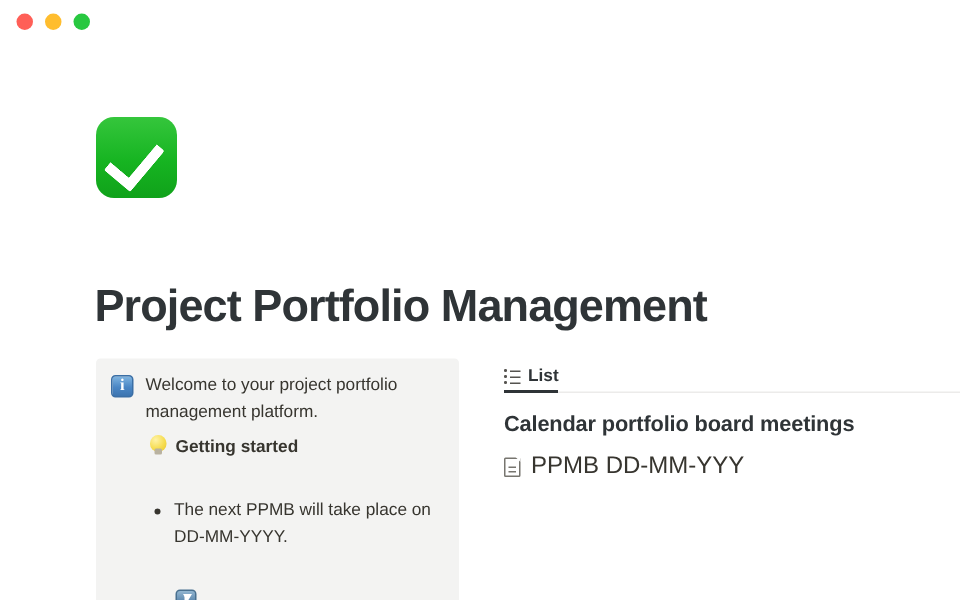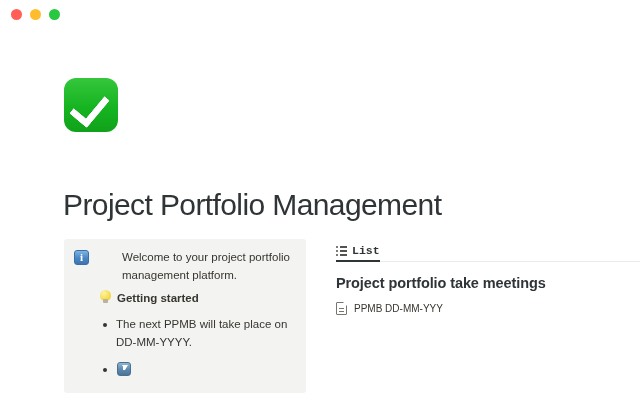--- a/index.html
+++ b/index.html
@@ -63,21 +63,21 @@
     border-width: 0 7px 7px 0;
     transform: rotate(40deg);
     border-radius: 2px;
   }
 
   .page-title {
     position: absolute;
     left: 63px;
     top: 159px;
     font-size: 30px;
-    font-weight: normal;
+    font-weight: bold;
     letter-spacing: -0.6px;
     color: #2f3437;
     line-height: 1.2;
     white-space: nowrap;
   }
 
   .columns {
     position: absolute;
     top: 211px;
     left: 0;
@@ -117,21 +117,21 @@
     content: "i";
     position: absolute;
     left: 0; right: 0; top: -1px;
     text-align: center;
     font-family: "Liberation Serif", serif;
     font-size: 11px;
     font-weight: bold;
     color: #ffffff;
     line-height: 14px;
   }
-  .callout-welcome { flex: 1; margin-left: 25px; }
+  .callout-welcome { flex: 1; }
 
   .getting-started {
     display: flex;
     gap: 6px;
     align-items: flex-start;
     margin-top: 5px;
     padding-left: 26px;
     font-weight: bold;
     font-size: 11.5px;
   }
@@ -157,21 +157,21 @@
     border-radius: 1px;
   }
 
   .callout-list {
     margin: 6px 0 0 0;
     padding-left: 42px;
     list-style: none;
   }
   .callout-list li {
     position: relative;
-    margin-top: 9px;
+    margin-top: 25px;
     line-height: 1.55;
   }
   .callout-list li::before {
     content: "";
     position: absolute;
     left: -13px;
     top: 7px;
     width: 4px; height: 4px;
     border-radius: 50%;
     background: #37352f;
@@ -218,21 +218,20 @@
     height: 23px;
   }
   .tab {
     display: flex;
     align-items: center;
     gap: 5px;
     font-size: 11.5px;
     padding-bottom: 4px;
     color: #9b9a97;
     position: relative;
-    font-family: Liberation Mono, monospace;
   }
   .tab.active {
     color: #2f3437;
     font-weight: bold;
   }
   .tab.active::after {
     content: "";
     position: absolute;
     left: 0; right: 0; bottom: -1px;
     height: 2px;
@@ -287,21 +286,21 @@
     font-weight: bold;
     color: #2f3437;
     letter-spacing: -0.1px;
   }
 
   .db-row {
     display: flex;
     align-items: center;
     gap: 7px;
     margin-top: 11px;
-    font-size: 10px;
+    font-size: 16px;
     color: #37352f;
   }
   .ico-doc {
     width: 11px; height: 13px;
     flex: 0 0 auto;
     position: relative;
     border: 1.2px solid #77756f;
     border-radius: 1px;
     background: #fff;
   }
@@ -377,21 +376,21 @@
               <i></i>
               <i></i>
               <b></b>
               <b></b>
               <b></b>
           </span>
           <span>List</span>
         </div>
       </div>
 
-      <div class="db-title">Project portfolio take meetings</div>
+      <div class="db-title">Calendar portfolio board meetings</div>
 
       <div class="db-row">
         <span class="ico-doc"></span>
         <span>PPMB DD-MM-YYY</span>
       </div>
 
     </div>
 
   </div>
 

